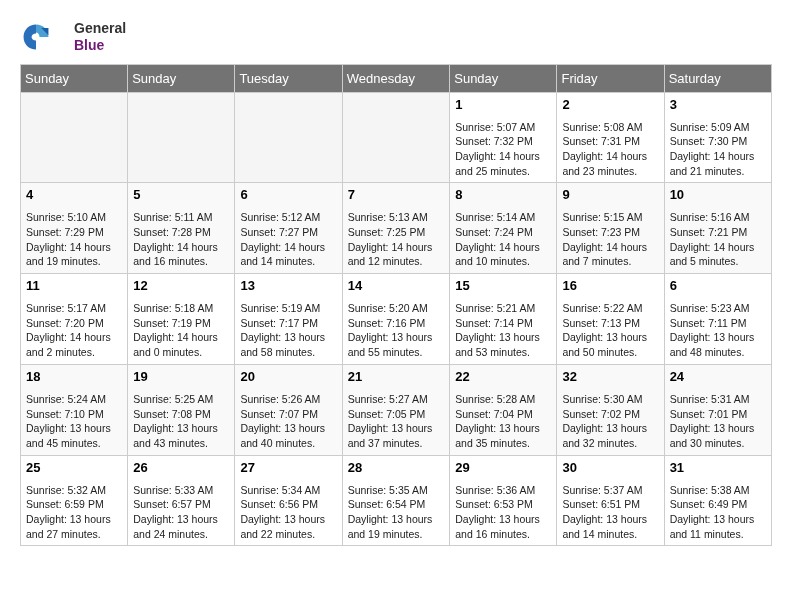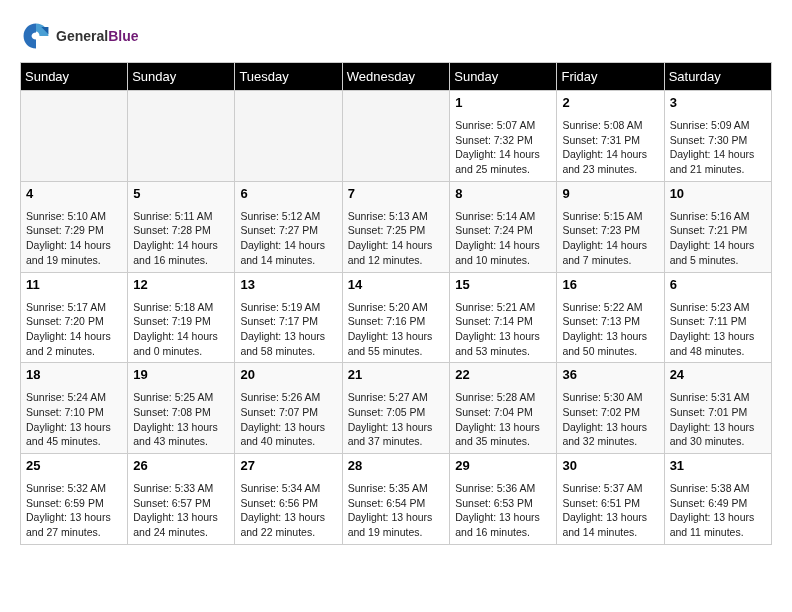--- a/index.html
+++ b/index.html
@@ -16,24 +16,25 @@
       align-items: flex-start;
       margin-bottom: 10px;
     }
     .logo {
       display: flex;
       align-items: center;
       gap: 4px;
     }
     .logo-text {
       display: flex;
-      flex-direction: row;
+      flex-direction: column;
       font-size: 14px;
       font-weight: bold;
       line-height: 1.2;
+      margin-left: 18px;
     }
     .logo-general { color: #333; }
     .logo-blue { color: #701a75; }
     .logo-icon {
       width: 32px;
       height: 32px;
     }
     .title-area {
       text-align: right;
     }
@@ -45,21 +46,21 @@
     .location {
       font-size: 16px;
       color: #444;
     }
     .calendar {
       width: 100%;
       border-collapse: collapse;
       font-size: 11px;
     }
     .calendar th {
-      background-color: #000000;
+      background-color: #737373;
       color: #fff;
       padding: 6px 4px;
       text-align: left;
       font-size: 13px;
       font-weight: normal;
       border: 1px solid #ccc;
     }
     .calendar td {
       border: 1px solid #ccc;
       vertical-align: top;
@@ -211,21 +212,21 @@
         </td>
         <td>
           <span class="day-num">21</span>
           <div class="day-info">Sunrise: 5:27 AM<br>Sunset: 7:05 PM<br>Daylight: 13 hours and 37 minutes.</div>
         </td>
         <td>
           <span class="day-num">22</span>
           <div class="day-info">Sunrise: 5:28 AM<br>Sunset: 7:04 PM<br>Daylight: 13 hours and 35 minutes.</div>
         </td>
         <td>
-          <span class="day-num">36</span>
+          <span class="day-num">32</span>
           <div class="day-info">Sunrise: 5:30 AM<br>Sunset: 7:02 PM<br>Daylight: 13 hours and 32 minutes.</div>
         </td>
         <td>
           <span class="day-num">24</span>
           <div class="day-info">Sunrise: 5:31 AM<br>Sunset: 7:01 PM<br>Daylight: 13 hours and 30 minutes.</div>
         </td>
       </tr>
       <tr>
         <td>
           <span class="day-num">25</span>

